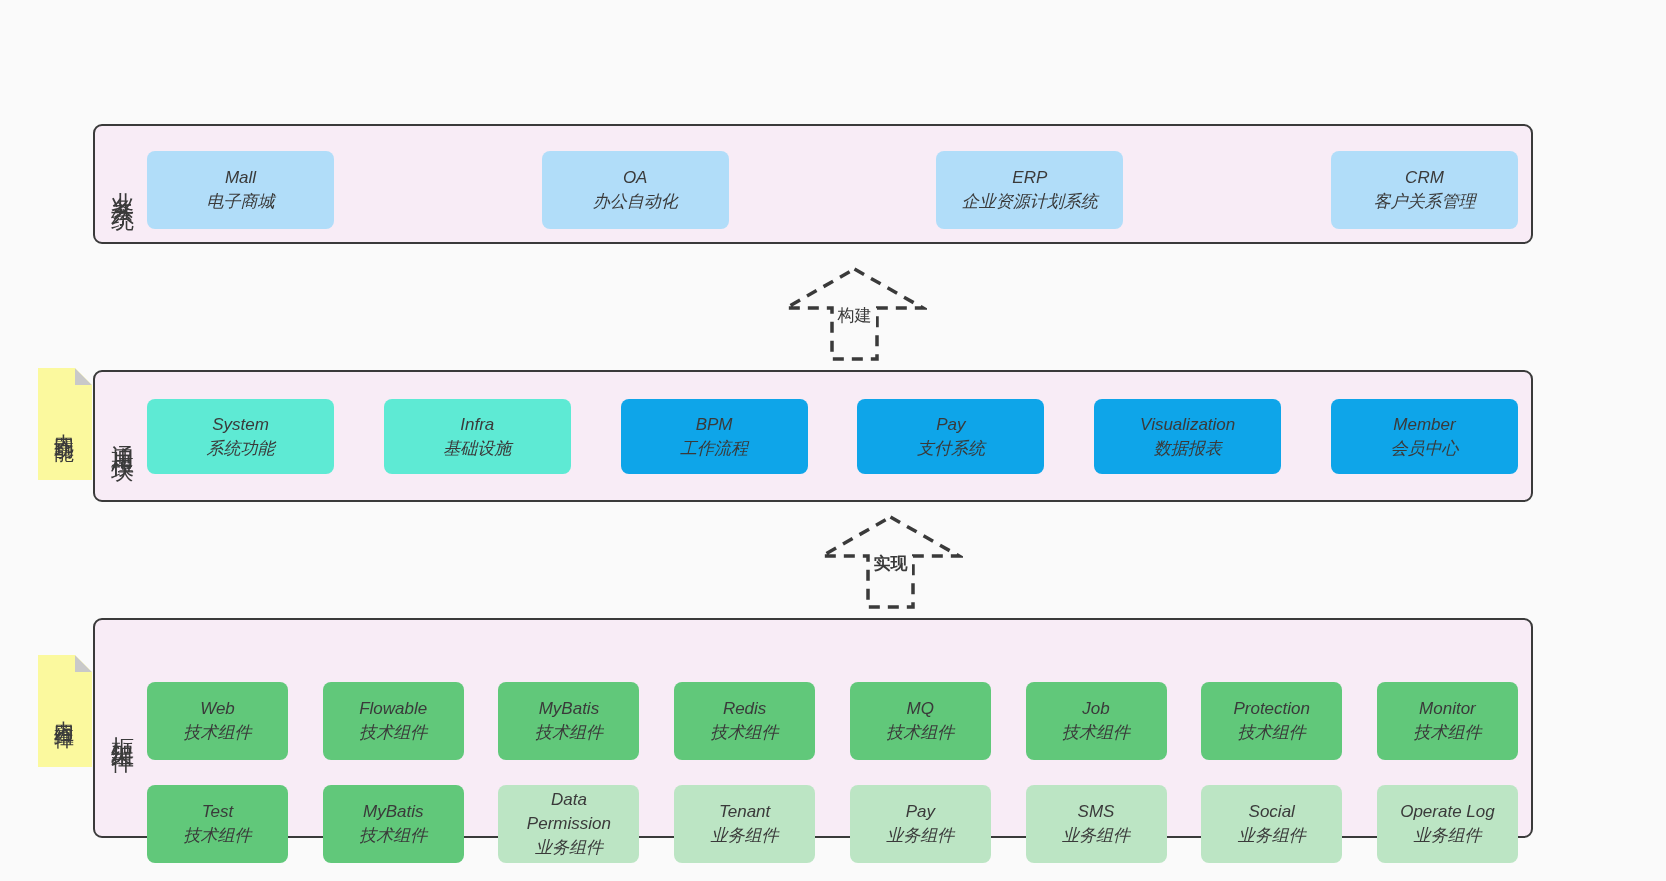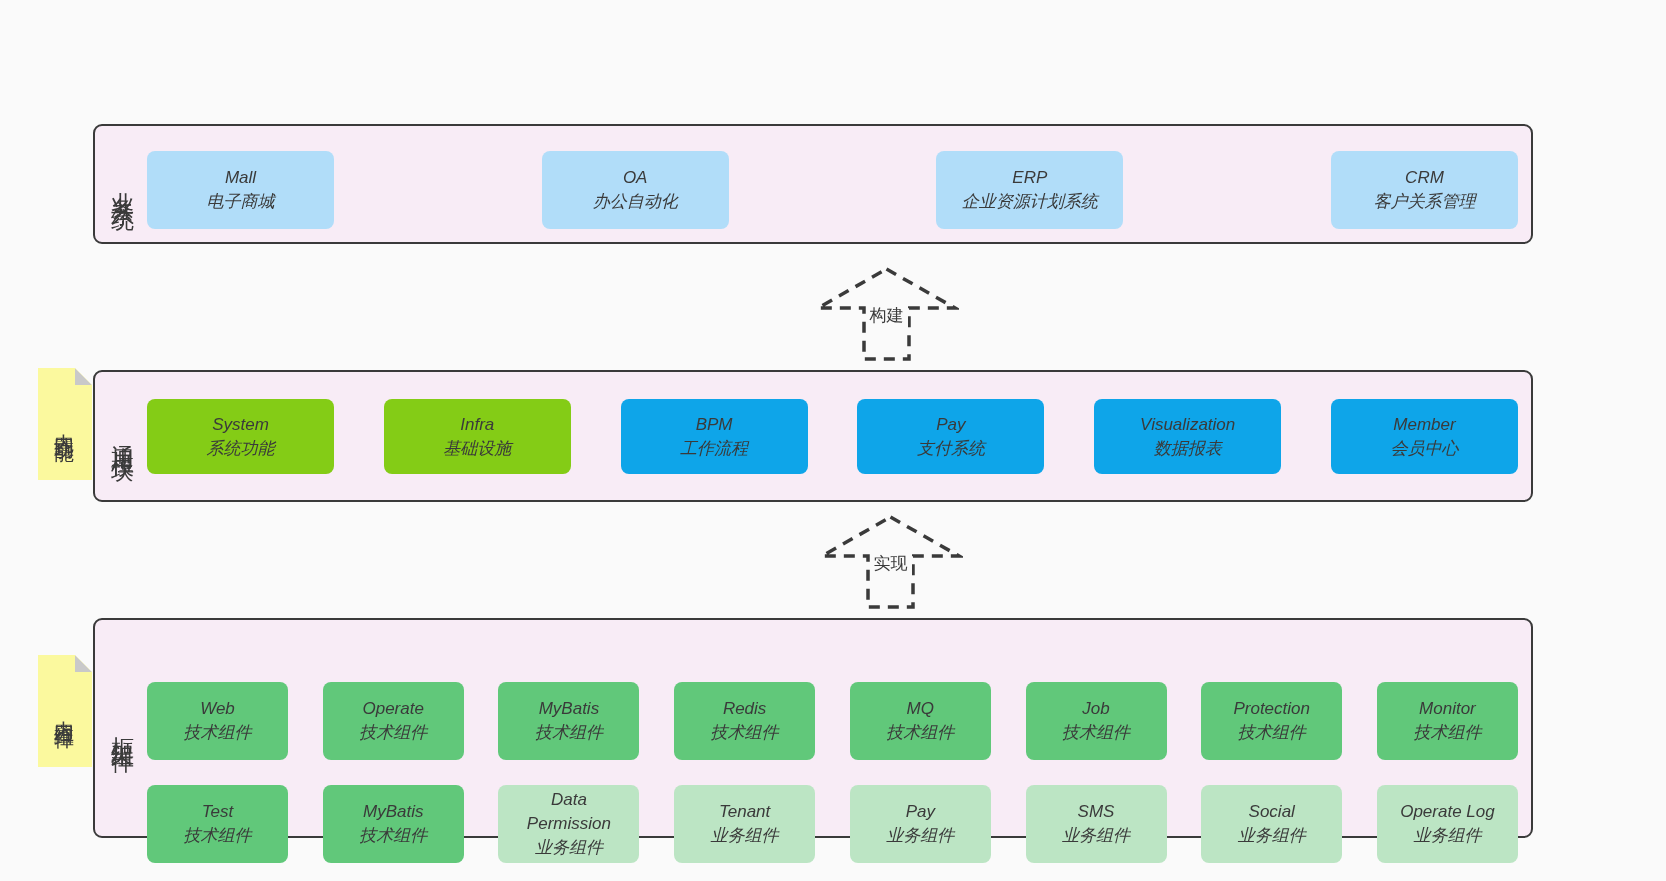--- a/index.html
+++ b/index.html
@@ -61,21 +61,21 @@
     font-size: 17px;
     line-height: 1.4;
     padding: 2px 13px;
     font-style: italic;
   }
   .w187 { width: 187px; height: 78px; }
   .band-2 .w187 { height: 75px; }
   .w141 { width: 141px; height: 78px; margin-top: 40px; }
 
   .c-blue  { background: #b1ddf9; }
-  .c-red   { background: #84cc16; }
+  .c-red   { background: #5eead4; }
   .c-pink  { background: #0ea5e9; }
   .c-gdark { background: #61c87a; }
   .c-glite { background: #bce5c4; }
 
   
   .note {
     position: absolute;
     left: 38px;
     width: 54px;
     background: #fbf99e;
@@ -102,22 +102,22 @@
     white-space: nowrap;
   }
 
   
   .arrow {
     position: absolute;
     width: 145px;
     height: 96px;
     z-index: 1;
   }
-  .arrow-1 { left: 814px; top: 266px; }
-  .arrow-2 { left: 818px; top: 514px; }
+  .arrow-1 { left: 782px; top: 266px; }
+  .arrow-2 { left: 818px; top: 514px; font-weight: bold; }
   .arrow svg { position: absolute; inset: 0; }
   .arrow .alabel {
     position: absolute;
     left: 50%;
     top: 36px;
     transform: translateX(-50%);
     background: #fafafa;
     padding: 2px 4px;
     font-size: 17px;
     white-space: nowrap;
@@ -202,21 +202,21 @@
   <div class="ntext">内置组件</div>
 </div>
 <div class="band band-3">
   <div class="vlabel">框架组件</div>
   <div class="boxrow r1">
     <div class="box w141 c-gdark">
       <span>Web</span>
       <span>技术组件</span>
     </div>
     <div class="box w141 c-gdark">
-      <span>Operate</span>
+      <span>Flowable</span>
       <span>技术组件</span>
     </div>
     <div class="box w141 c-gdark">
       <span>MyBatis</span>
       <span>技术组件</span>
     </div>
     <div class="box w141 c-gdark">
       <span>Redis</span>
       <span>技术组件</span>
     </div>

